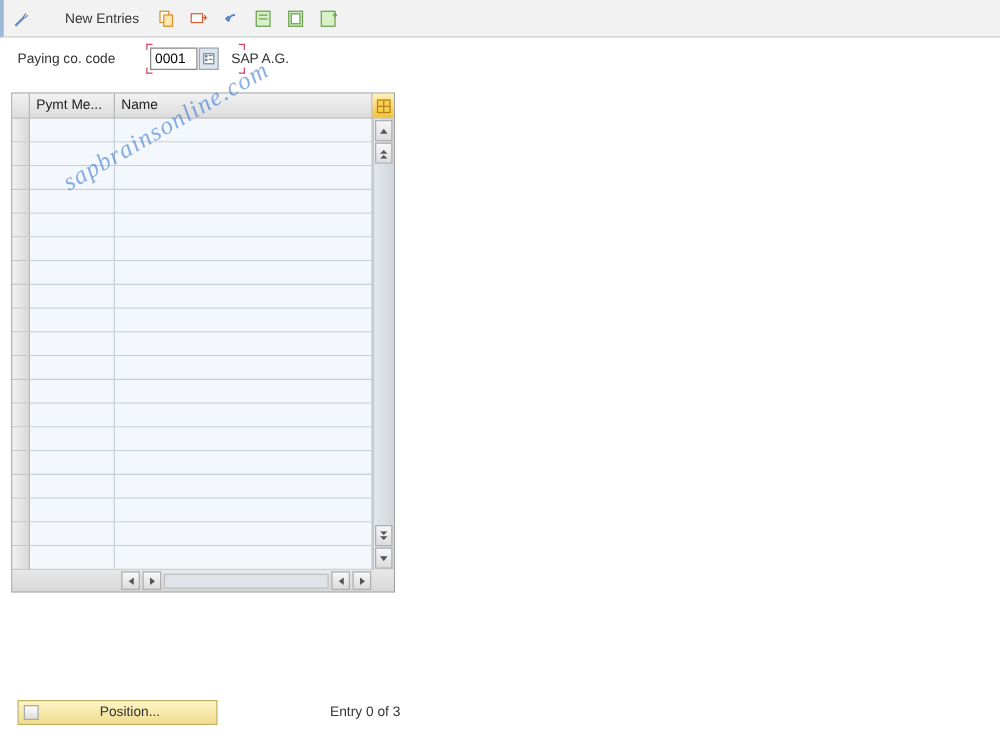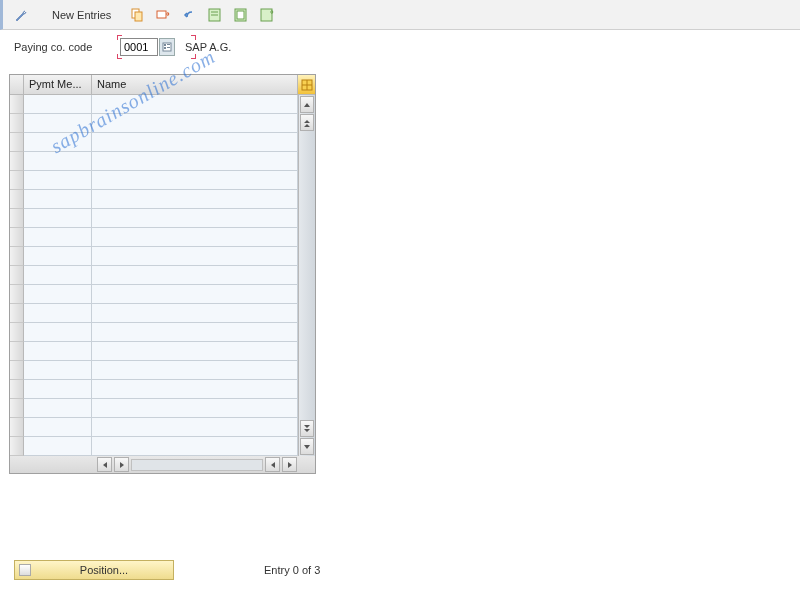--- a/index.html
+++ b/index.html
@@ -19,21 +19,21 @@
     height: 30px;
     display: flex;
     align-items: center;
     padding: 0 6px;
     gap: 4px;
     border-left: 3px solid #a0b8d8;
   }
   .tb-btn {
     display: inline-flex;
     align-items: center;
-    justify-content: flex-end;
+    justify-content: flex-start;
     height: 22px;
     min-width: 22px;
     border: 1px solid transparent;
     border-radius: 2px;
     cursor: pointer;
   }
   .new-entries {
     padding: 0 8px;
     font-size: 11px;
     color: #333;

